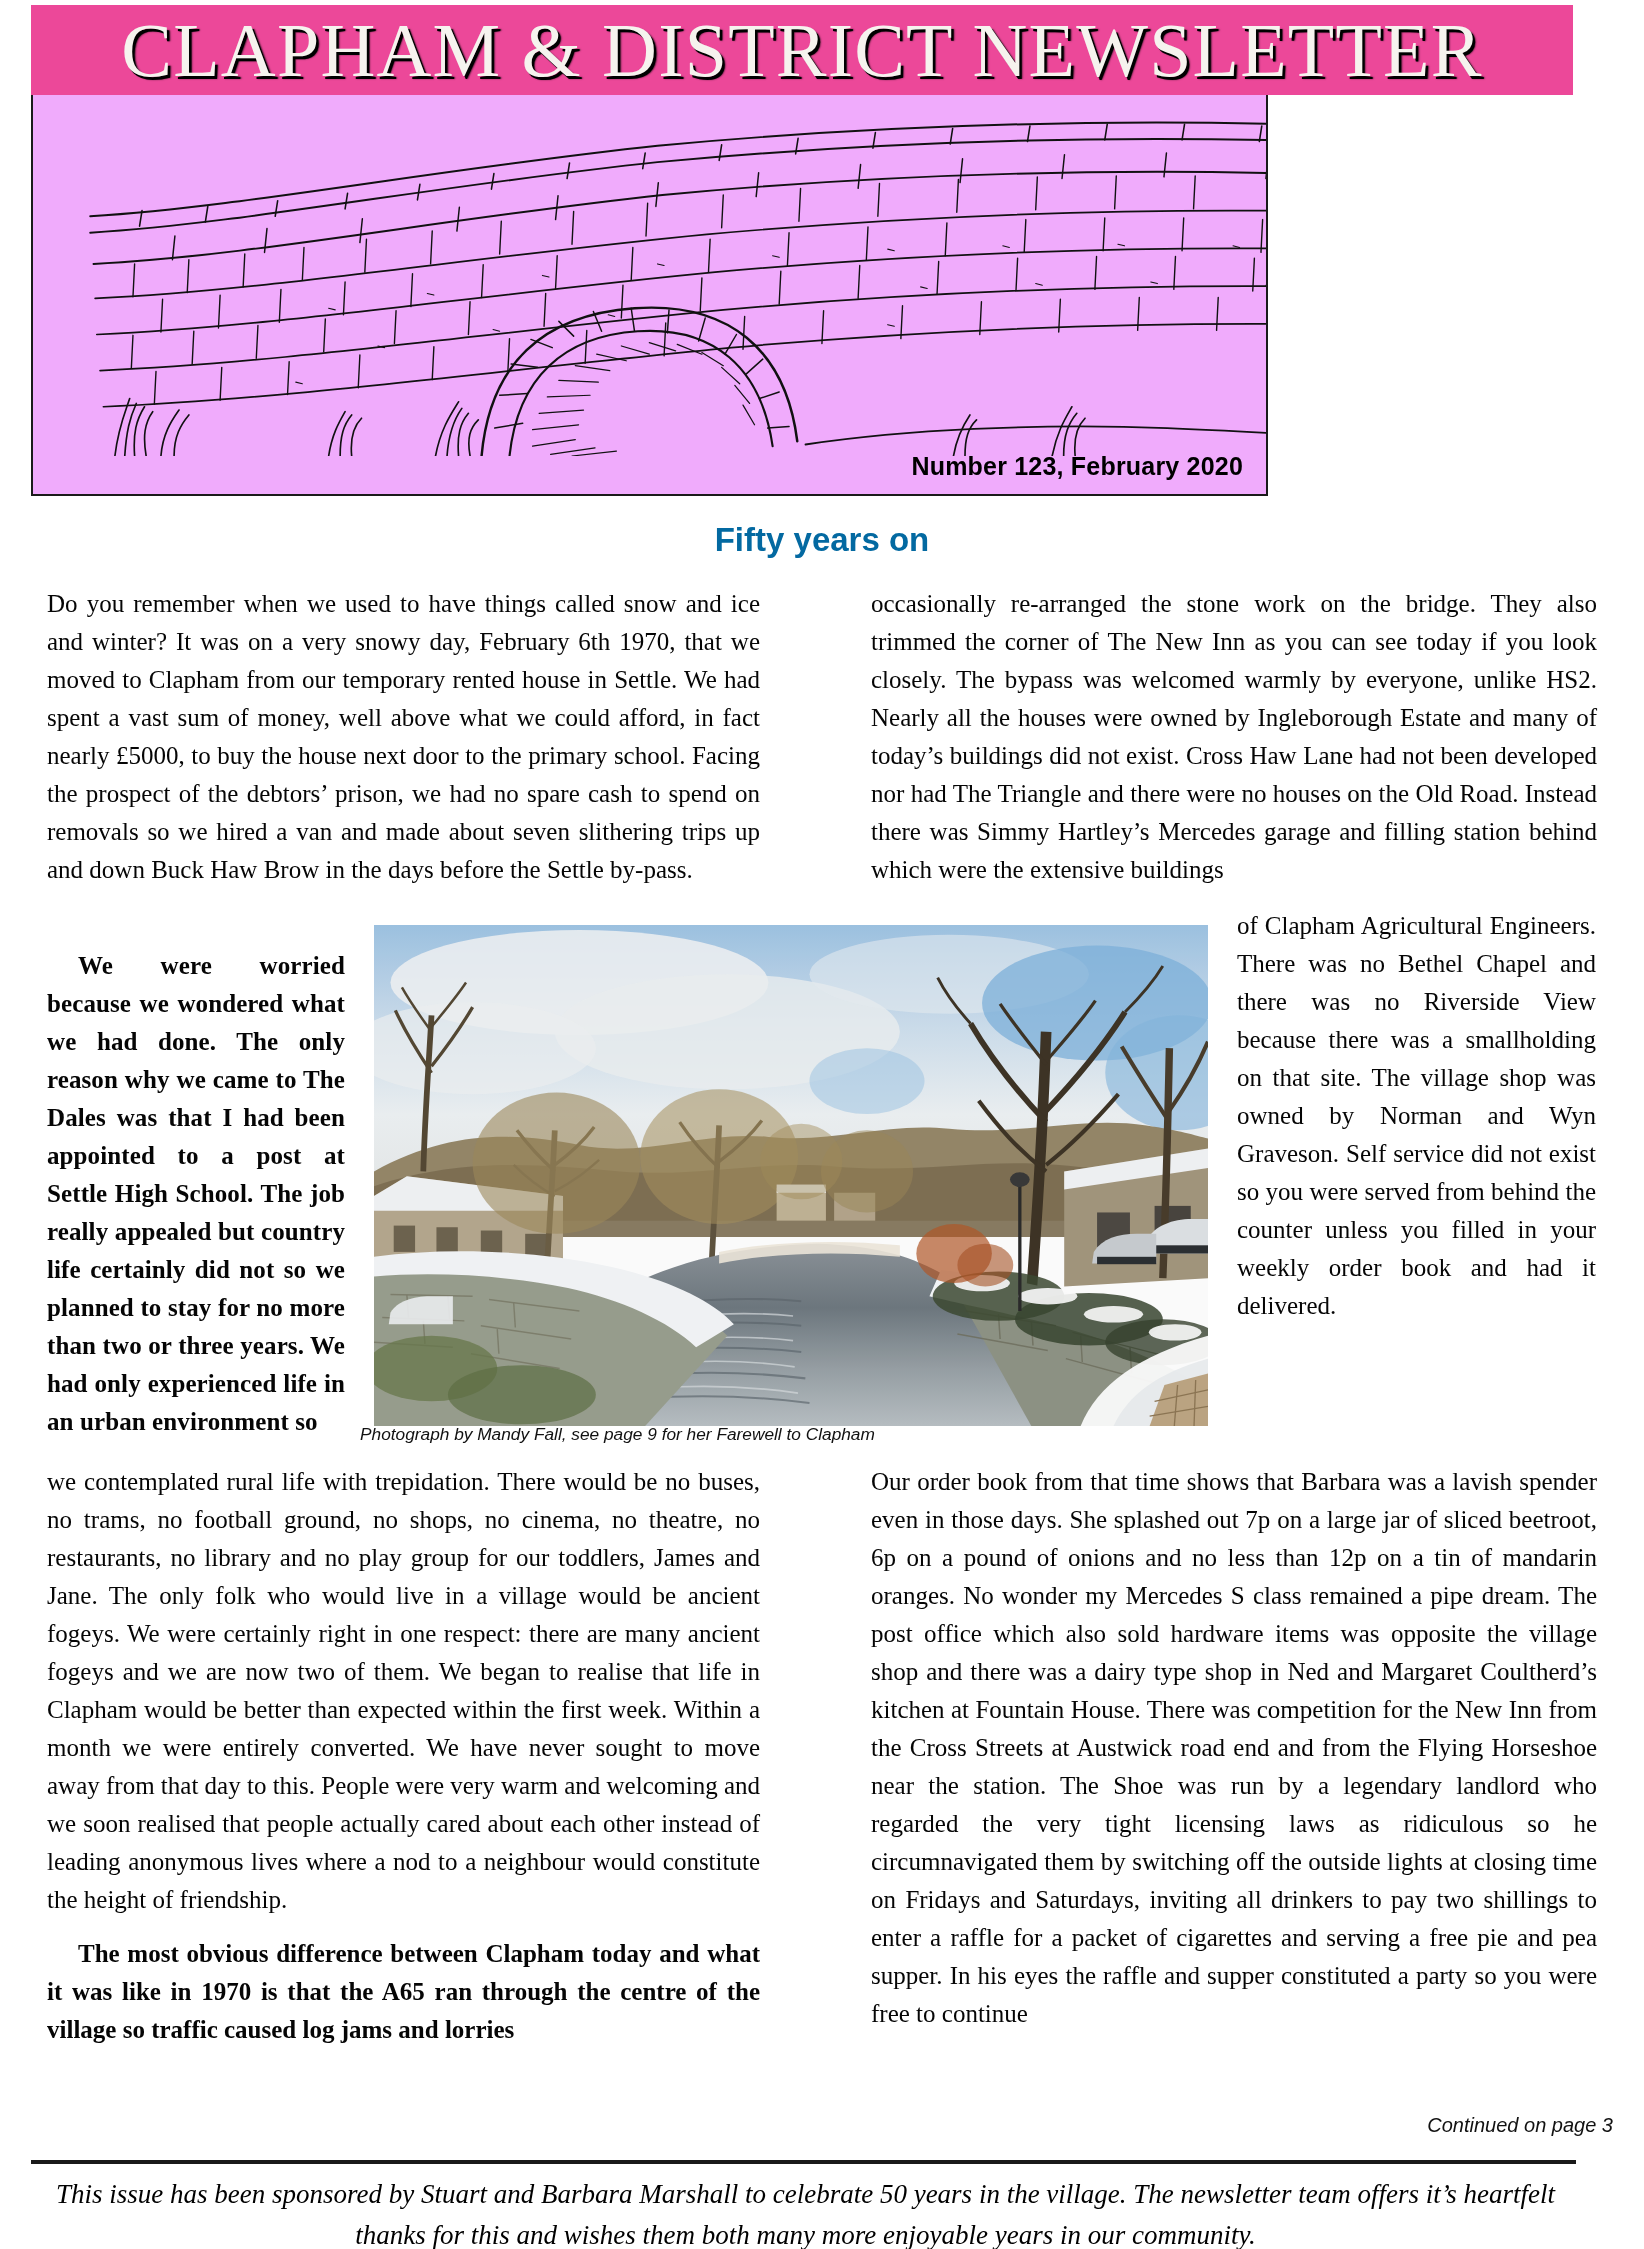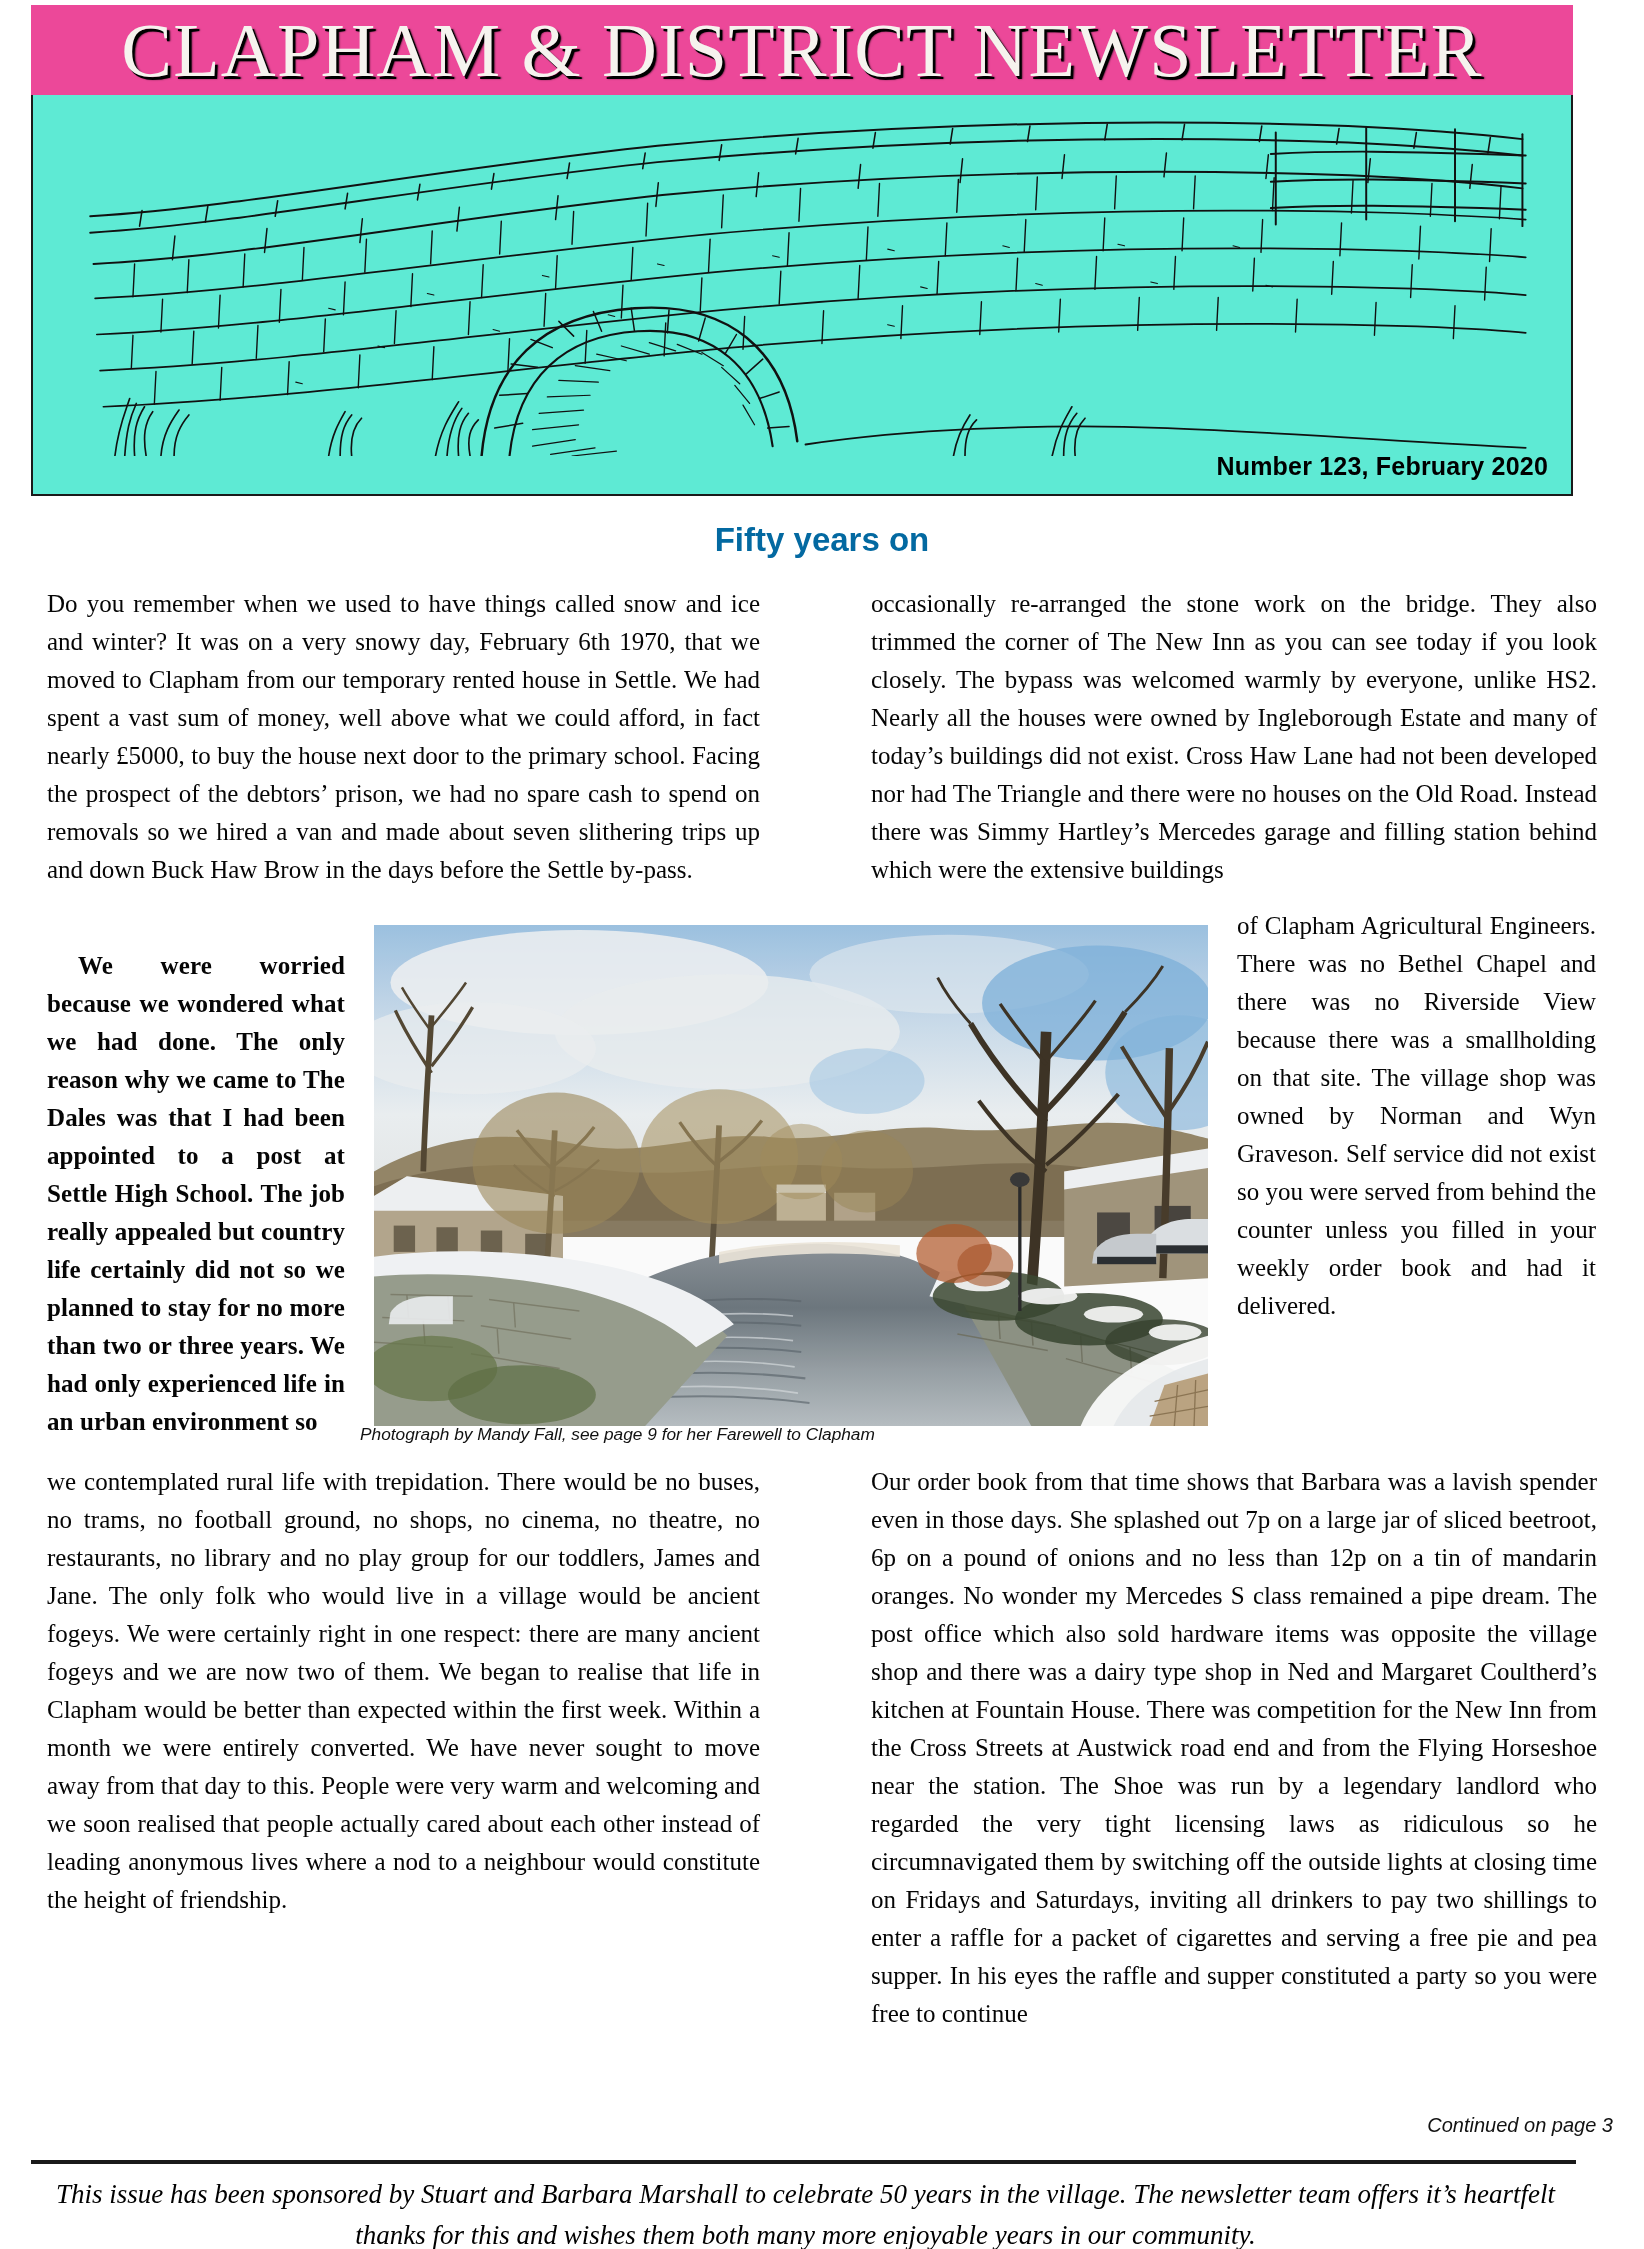--- a/index.html
+++ b/index.html
@@ -37,26 +37,26 @@
     white-space: nowrap;
     text-shadow: 2.5px 2.5px 0 #000, 3.3px 3.3px 1.6px rgba(0,0,0,0.6);
     transform: scaleX(1.0);
   }
 
   
   .illus-box {
     position: absolute;
     left: 31px;
     top: 95px;
-    width: 1542px;
+    width: 1237px;
     height: 401px;
     border: 2.5px solid #1a1a1a;
     border-top: none;
     box-sizing: border-box;
-    background: #5eead4;
+    background: #f0abfc;
     overflow: hidden;
   }
   .illus-svg {
     position: absolute;
     left: 49px;
     top: 8.2px;
     width: 1447px;
     height: 353px;
   }
   .issue-line {
@@ -439,20 +439,21 @@
   <div class="col" id="col-left-narrow">
     <p class="indent">We were worried because we wondered what we had done. The only reason why we came to The Dales was that I had been appointed to a post at Settle High School. The job really appealed but country life certainly did not so we planned to stay for no more than two or three years. We had only experienced life in an urban environment so</p>
   </div>
 
   <div class="col" id="col-right-narrow">
     <p>of Clapham Agricultural Engineers. There was no Bethel Chapel and there was no Riverside View because there was a smallholding on that site. The village shop was owned by Norman and Wyn Graveson. Self service did not exist so you were served from behind the counter unless you filled in your weekly order book and had it delivered.</p>
   </div>
 
   <div class="col" id="col-left-bottom">
     <p>we contemplated rural life with trepidation. There would be no buses, no trams, no football ground, no shops, no cinema, no theatre, no restaurants, no library and no play group for our toddlers, James and Jane. The only folk who would live in a village would be ancient fogeys. We were certainly right in one respect: there are many ancient fogeys and we are now two of them. We began to realise that life in Clapham would be better than expected within the first week. Within a month we were entirely converted. We have never sought to move away from that day to this. People were very warm and welcoming and we soon realised that people actually cared about each other instead of leading anonymous lives where a nod to a neighbour would constitute the height of friendship.</p>
+    <p class="indent">The most obvious difference between Clapham today and what it was like in 1970 is that the A65 ran through the centre of the village so traffic caused log jams and lorries</p>
   </div>
 
   <div class="col" id="col-right-bottom">
     <p>Our order book from that time shows that Barbara was a lavish spender even in those days. She splashed out 7p on a large jar of sliced beetroot, 6p on a pound of onions and no less than 12p on a tin of mandarin oranges. No wonder my Mercedes S class remained a pipe dream. The post office which also sold hardware items was opposite the village shop and there was a dairy type shop in Ned and Margaret Coultherd’s kitchen at Fountain House. There was competition for the New Inn from the Cross Streets at Austwick road end and from the Flying Horseshoe near the station. The Shoe was run by a legendary landlord who regarded the very tight licensing laws as ridiculous so he circumnavigated them by switching off the outside lights at closing time on Fridays and Saturdays, inviting all drinkers to pay two shillings to enter a raffle for a packet of cigarettes and serving a free pie and pea supper. In his eyes the raffle and supper constituted a party so you were free to continue</p>
   </div>
 
   <div class="photo-wrap">
     <svg class="photo" viewBox="0 0 1015 610" preserveAspectRatio="none">
       <defs>
         <linearGradient id="skyG" x1="0" y1="0" x2="0" y2="1">

